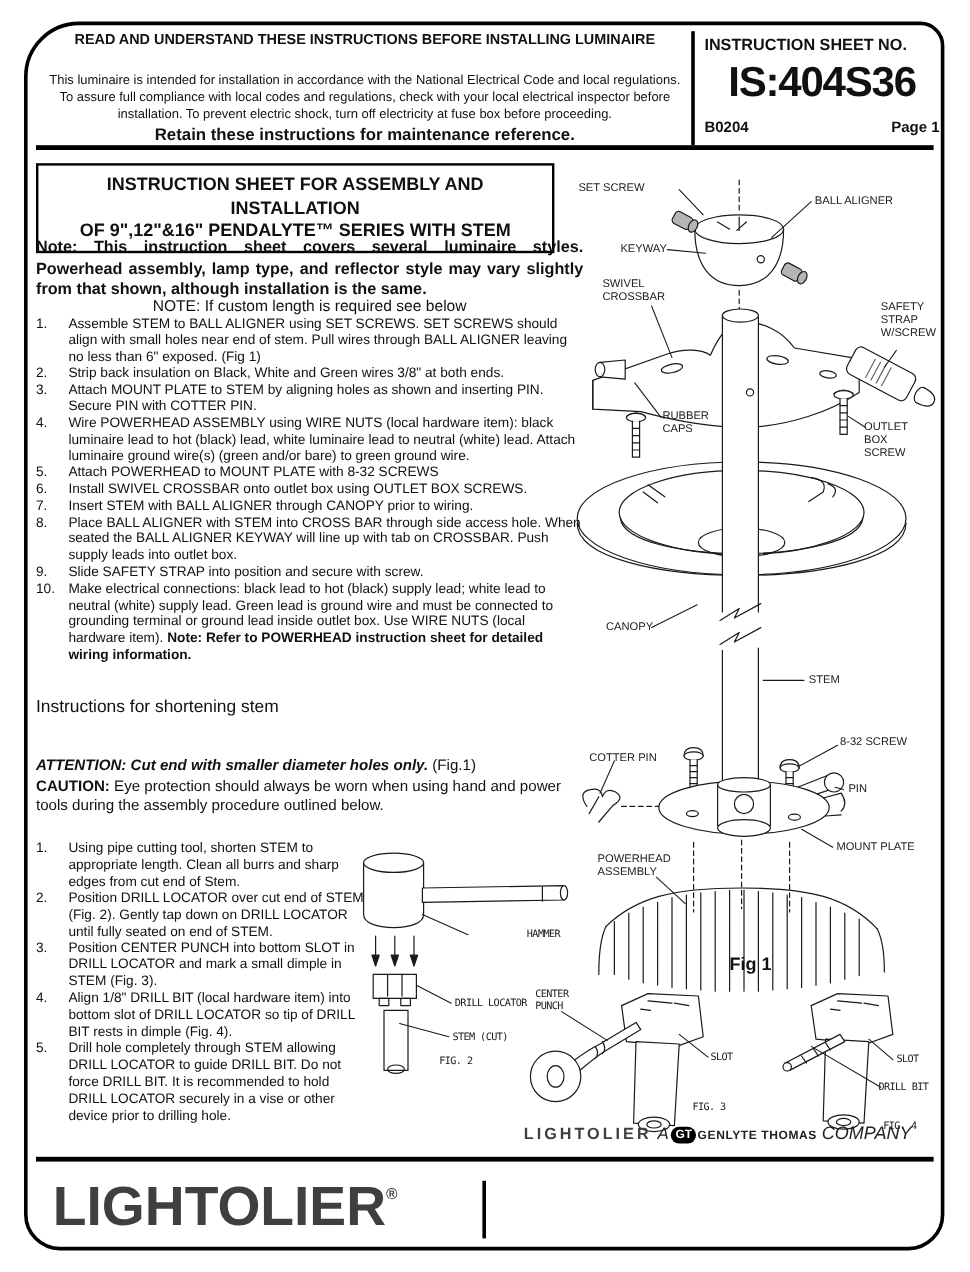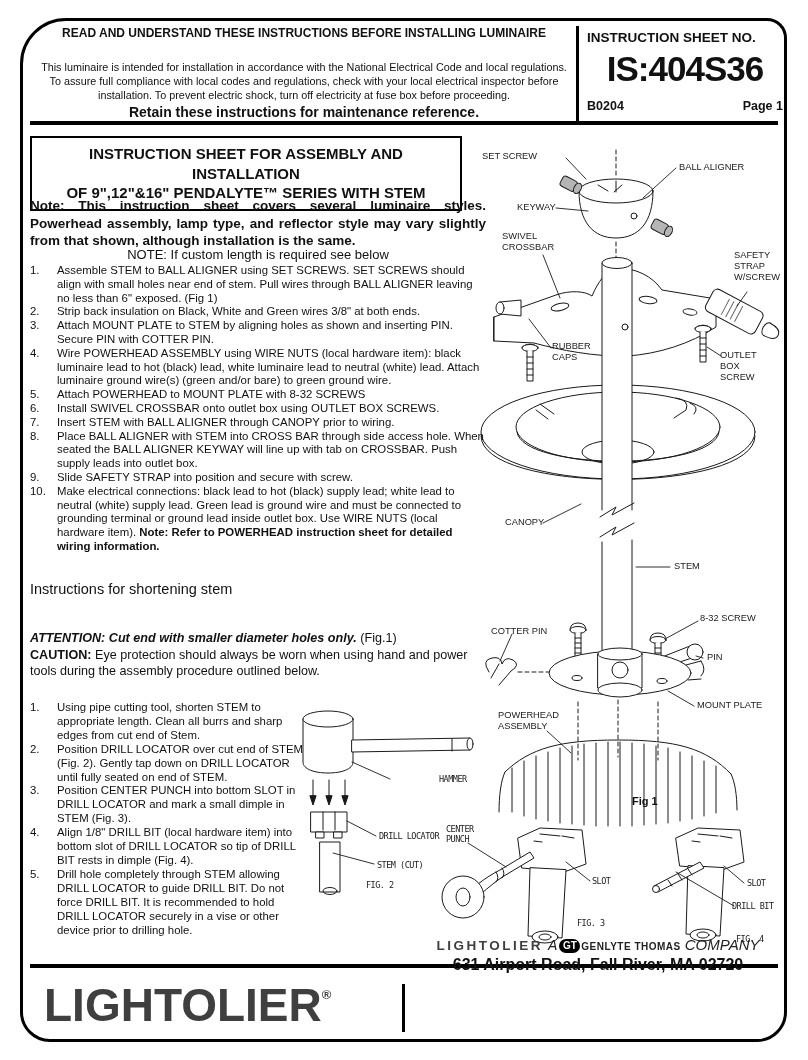--- a/index.html
+++ b/index.html
@@ -35,21 +35,21 @@
   .attn { position:absolute; left:30px; top:631px; width:458px; font-size:12.6px; }
   .attn .bi { font-weight:bold; font-style:italic; }
   .caution { position:absolute; left:30px; top:647px; width:458px; font-size:12.6px; line-height:1.28; }
   .caution b { font-weight:bold; }
   .shorten-steps { position:absolute; left:30px; top:701px; width:278px; font-size:11.4px; line-height:1.22; }
 
   
   .flabel { position:absolute; font-size:9.3px; line-height:1.2; white-space:pre-line; color:#1a1a1a; }
   .cad { position:absolute; font-family:"DejaVu Sans Mono", monospace; font-size:8.5px;
     letter-spacing:-0.5px; white-space:pre-line; color:#1a1a1a; }
-  .figcap1 { position:absolute; font-size:11px; font-weight:bold;padding-left:24px; }
+  .figcap1 { position:absolute; font-size:15px; font-weight:bold; }
 
   svg.art { position:absolute; left:0; top:0; pointer-events:none; }
 
   
   .rule-bottom { position:absolute; left:30px; top:964px; width:748px; height:4px; background:#000; }
   .footer-logo { position:absolute; left:44px; top:978px; font-size:46px; font-weight:800;
     letter-spacing:0px; color:#3f3f3f; }
   .footer-logo sup { font-size:13px; vertical-align:22px; }
   .footer-vline { position:absolute; left:402px; top:984px; width:3px; height:48px; background:#000; }
   .footer-right { position:absolute; left:412px; top:936px; width:372px; text-align:center; }
@@ -360,16 +360,15 @@
 
   <div class="rule-bottom"></div>
   <div class="footer-logo">
     <span>LIGHTOLIER</span><sup>®</sup>
   </div>
   <div class="footer-vline"></div>
   <div class="footer-right">
     <div class="fr-line1">
       <span class="fr-brand">LIGHTOLIER</span><span class="fr-a">A</span><span class="gt-badge">GT</span><span class="fr-genlyte">GENLYTE THOMAS</span><span class="fr-company">COMPANY</span>
     </div>
-    <div class="fr-addr">631 Airport Road, Fall River, MA 02720</div>
   </div>
 
 </div>
 
 </body></html>

